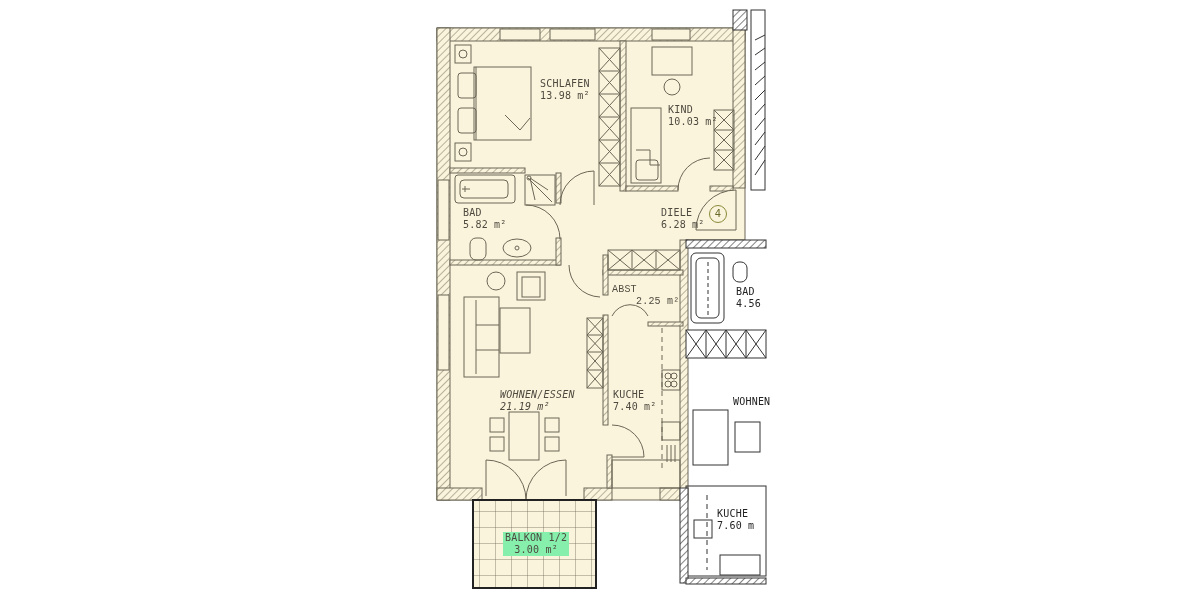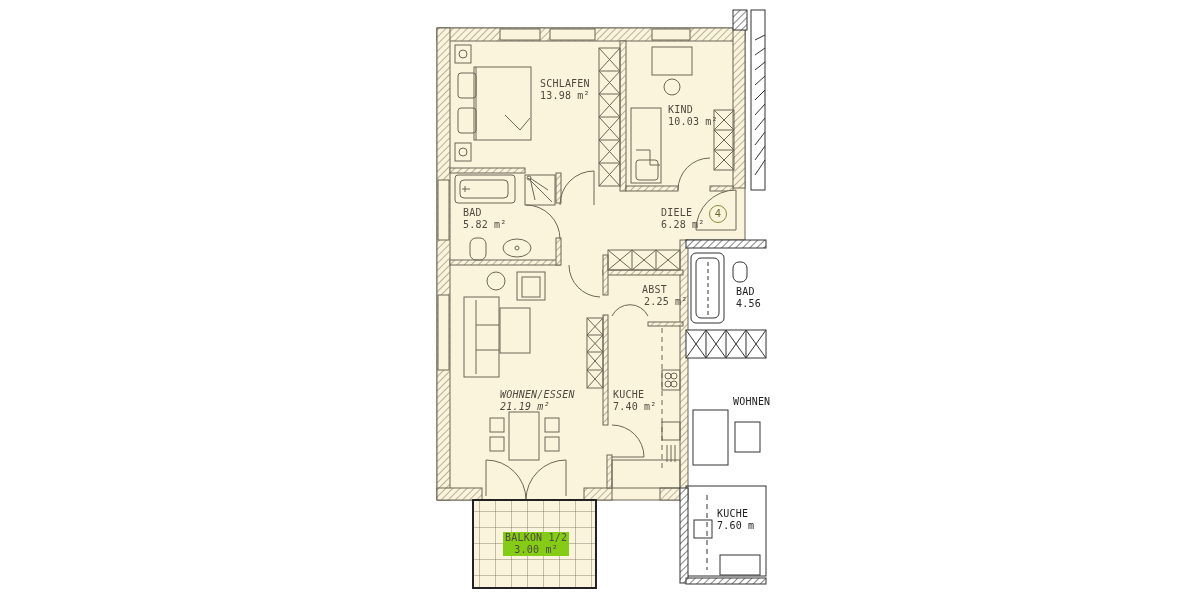--- a/index.html
+++ b/index.html
@@ -191,33 +191,33 @@
   <div>10.03 m²</div>
 </div>
 <div class="lbl" style="left:463px;top:207px;">
   <div>BAD</div>
   <div>5.82 m²</div>
 </div>
 <div class="lbl" style="left:640px;top:207px;margin-left:21px;">
   <div>DIELE</div>
   <div>6.28 m²</div>
 </div>
-<div class="lbl" style="left:642px;top:284px;">
+<div class="lbl" style="left:612px;top:284px;font-family:Liberation Mono, monospace;">
   <div>ABST</div>
-  <div style="margin-left:2px;">2.25 m²</div>
+  <div style="margin-left:24px;">2.25 m²</div>
 </div>
 <div class="lbl" style="left:500px;top:389px;font-style:italic;">
   <div>WOHNEN/ESSEN</div>
   <div>21.19 m²</div>
 </div>
 <div class="lbl" style="left:613px;top:389px;">
   <div>KUCHE</div>
   <div>7.40 m²</div>
 </div>
-<div class="lbl room-label" style="left:503px;top:532px;background:#84cc16;padding:0 2px;">
+<div class="lbl room-label" style="left:503px;top:532px;background:#86efac;padding:0 2px;">
   <div>BALKON 1/2</div>
   <div>3.00 m²</div>
 </div>
 
 <div class="num-marker" style="left:709px;top:205px;">4</div>
 
 <div class="lbl" style="left:736px;top:286px;color:#222;">
   <div>BAD</div>
   <div>4.56</div>
 </div>

